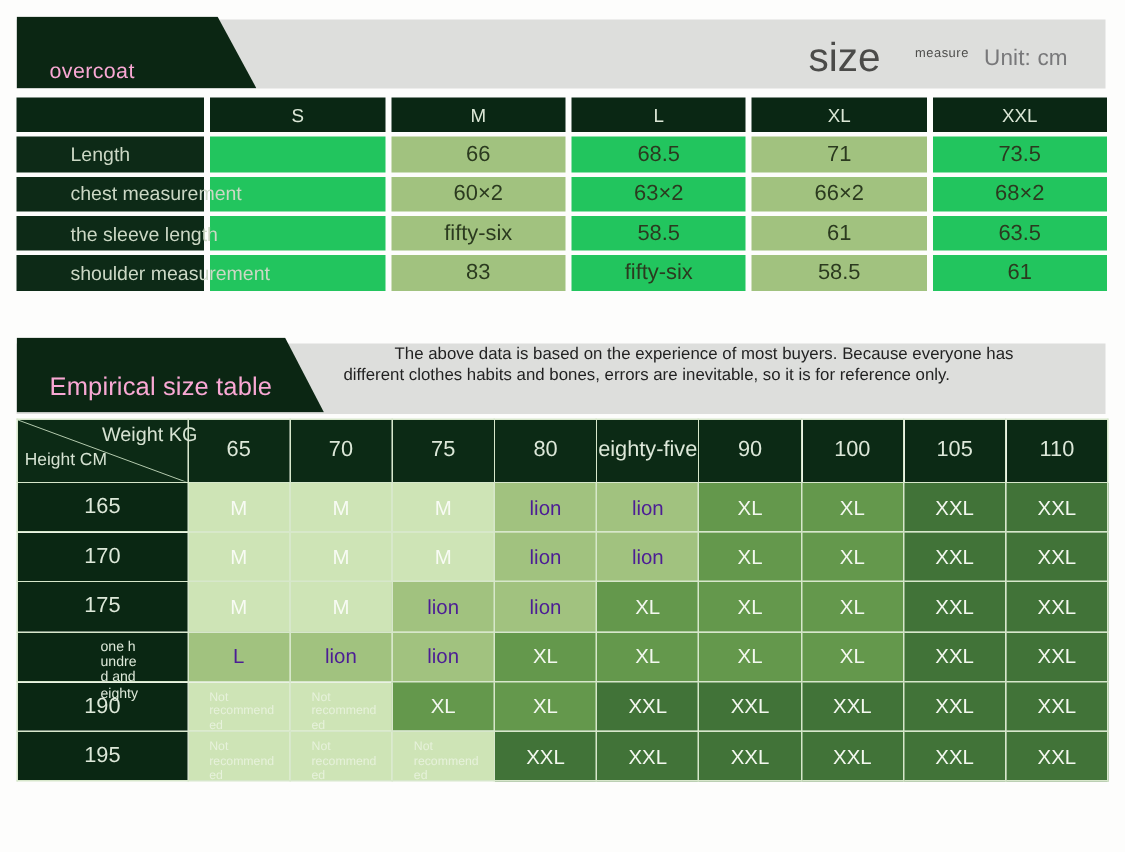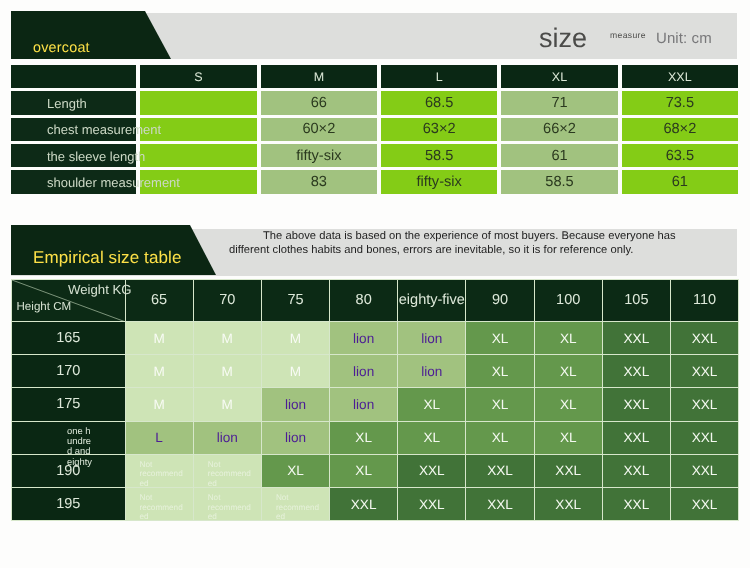--- a/index.html
+++ b/index.html
@@ -6,21 +6,21 @@
 body{width:750px;height:568px;background:#ffffff;font-family:"Liberation Sans",sans-serif;overflow:hidden;
   -webkit-font-smoothing:antialiased;text-rendering:geometricPrecision;}
 .page{position:relative;width:750px;height:568px;background:#fdfdfc;overflow:hidden;}
 
 
 .banner{position:absolute;left:0;right:0;}
 .banner .graybar{position:absolute;background:#dddedc;}
 .banner .tagwrap{position:absolute;overflow:visible;}
 .banner .tag{position:absolute;left:0;top:0;width:100%;height:100%;background:#0b2613;
   display:flex;align-items:center;}
-.banner .tag .tagtext{color:#fde047;font-size:14.3px;letter-spacing:.25px;white-space:nowrap;margin-top:28px;}
+.banner .tag .tagtext{color:#f9a8d4;font-size:14.3px;letter-spacing:.25px;white-space:nowrap;margin-top:28px;}
 
 #banner1{top:11px;height:48px;}
 #banner1 .graybar{left:11px;top:2px;width:726px;height:46px;}
 #banner1 .tagwrap{left:11px;top:0px;width:160px;height:48px;}
 #banner1 .tag{clip-path:polygon(0 0,134px 0,160px 48px,0 48px);}
 #banner1 .tagtext{margin-left:22px;margin-bottom:2px;}
 
 #banner2{top:225px;height:50px;}
 #banner2 .graybar{left:11px;top:4px;width:726px;height:47px;}
 #banner2 .tagwrap{left:11px;top:0px;width:205px;height:50px;}
@@ -37,21 +37,21 @@
 .noteline.l1{left:263px;top:0;}
 .noteline.l2{left:229px;top:14px;}
 
 
 #sizetable{position:absolute;left:7px;top:62.1px;width:735px;border-collapse:separate;border-spacing:4.5px 3px;
   table-layout:fixed;margin:0;}
 #sizetable td{height:23.3px;padding:0;text-align:center;vertical-align:middle;overflow:visible;white-space:nowrap;}
 #sizetable .hd{background:#0a2714;color:#dbe7d6;font-size:12.5px;}
 #sizetable .lbl{background:#0d2a17;color:#ccd8c5;font-size:13px;position:relative;}
 #sizetable .lbl span{position:absolute;left:36px;top:50%;transform:translateY(-50%);white-space:nowrap;}
-#sizetable .c-light{background:#84cc16;color:#2b3a1f;font-size:14.6px;}
+#sizetable .c-light{background:#22c55e;color:#2b3a1f;font-size:14.6px;}
 #sizetable .c-mid{background:#a1c27f;color:#2b3a1f;font-size:14.6px;}
 
 
 #emp{position:absolute;left:11px;top:278.5px;width:727px;border-collapse:collapse;table-layout:fixed;}
 #emp td{padding:0;text-align:center;vertical-align:middle;height:32.2px;border:0.7px solid #d7e7cb;overflow:visible;}
 #emp .hrow td{height:41.5px;background:#0c2a15;color:#dde8d9;font-size:14.5px;}
 #emp .corner{position:relative;background:#0c2a15;overflow:visible;z-index:6;}
 #emp .corner .diag{position:absolute;left:0;top:0;width:100%;height:100%;}
 #emp .corner .wk{position:absolute;left:56px;top:2.5px;color:#d6e2d2;font-size:13.2px;white-space:nowrap;}
 #emp .corner .hc{position:absolute;left:4.5px;top:20px;color:#d6e2d2;font-size:11.6px;white-space:nowrap;}

